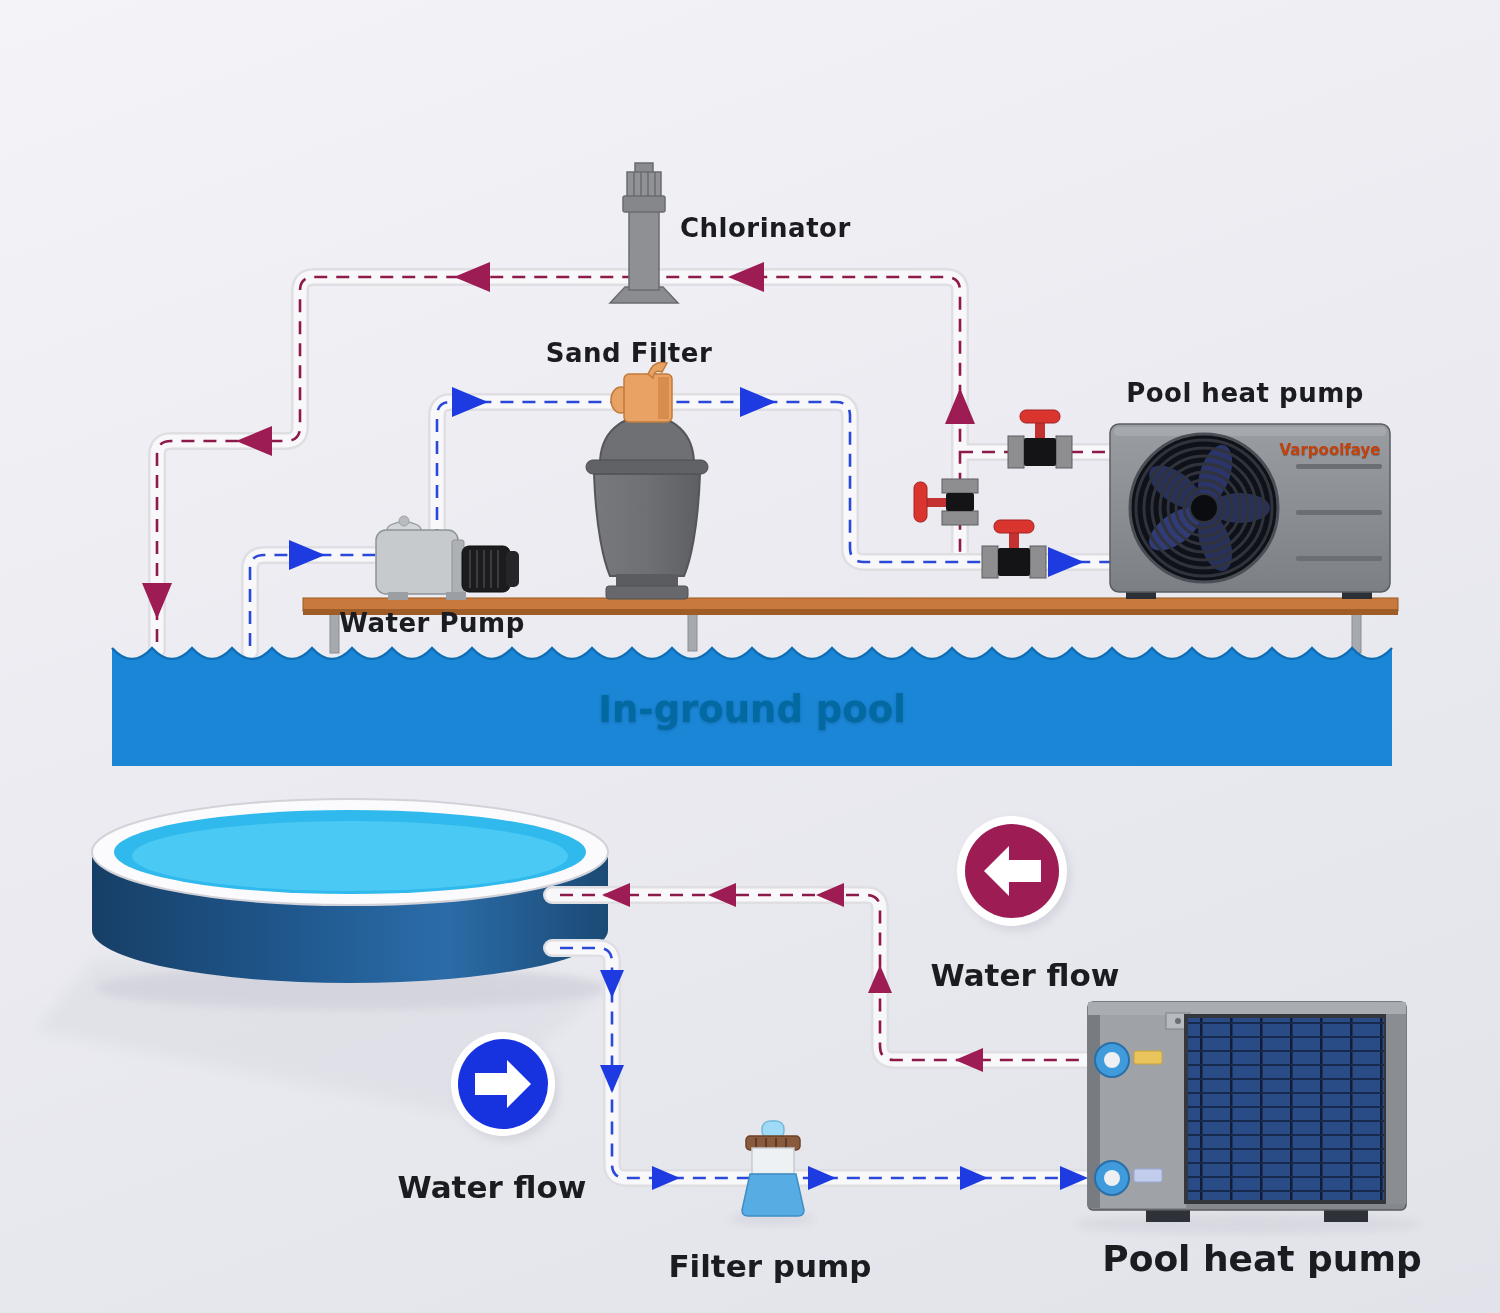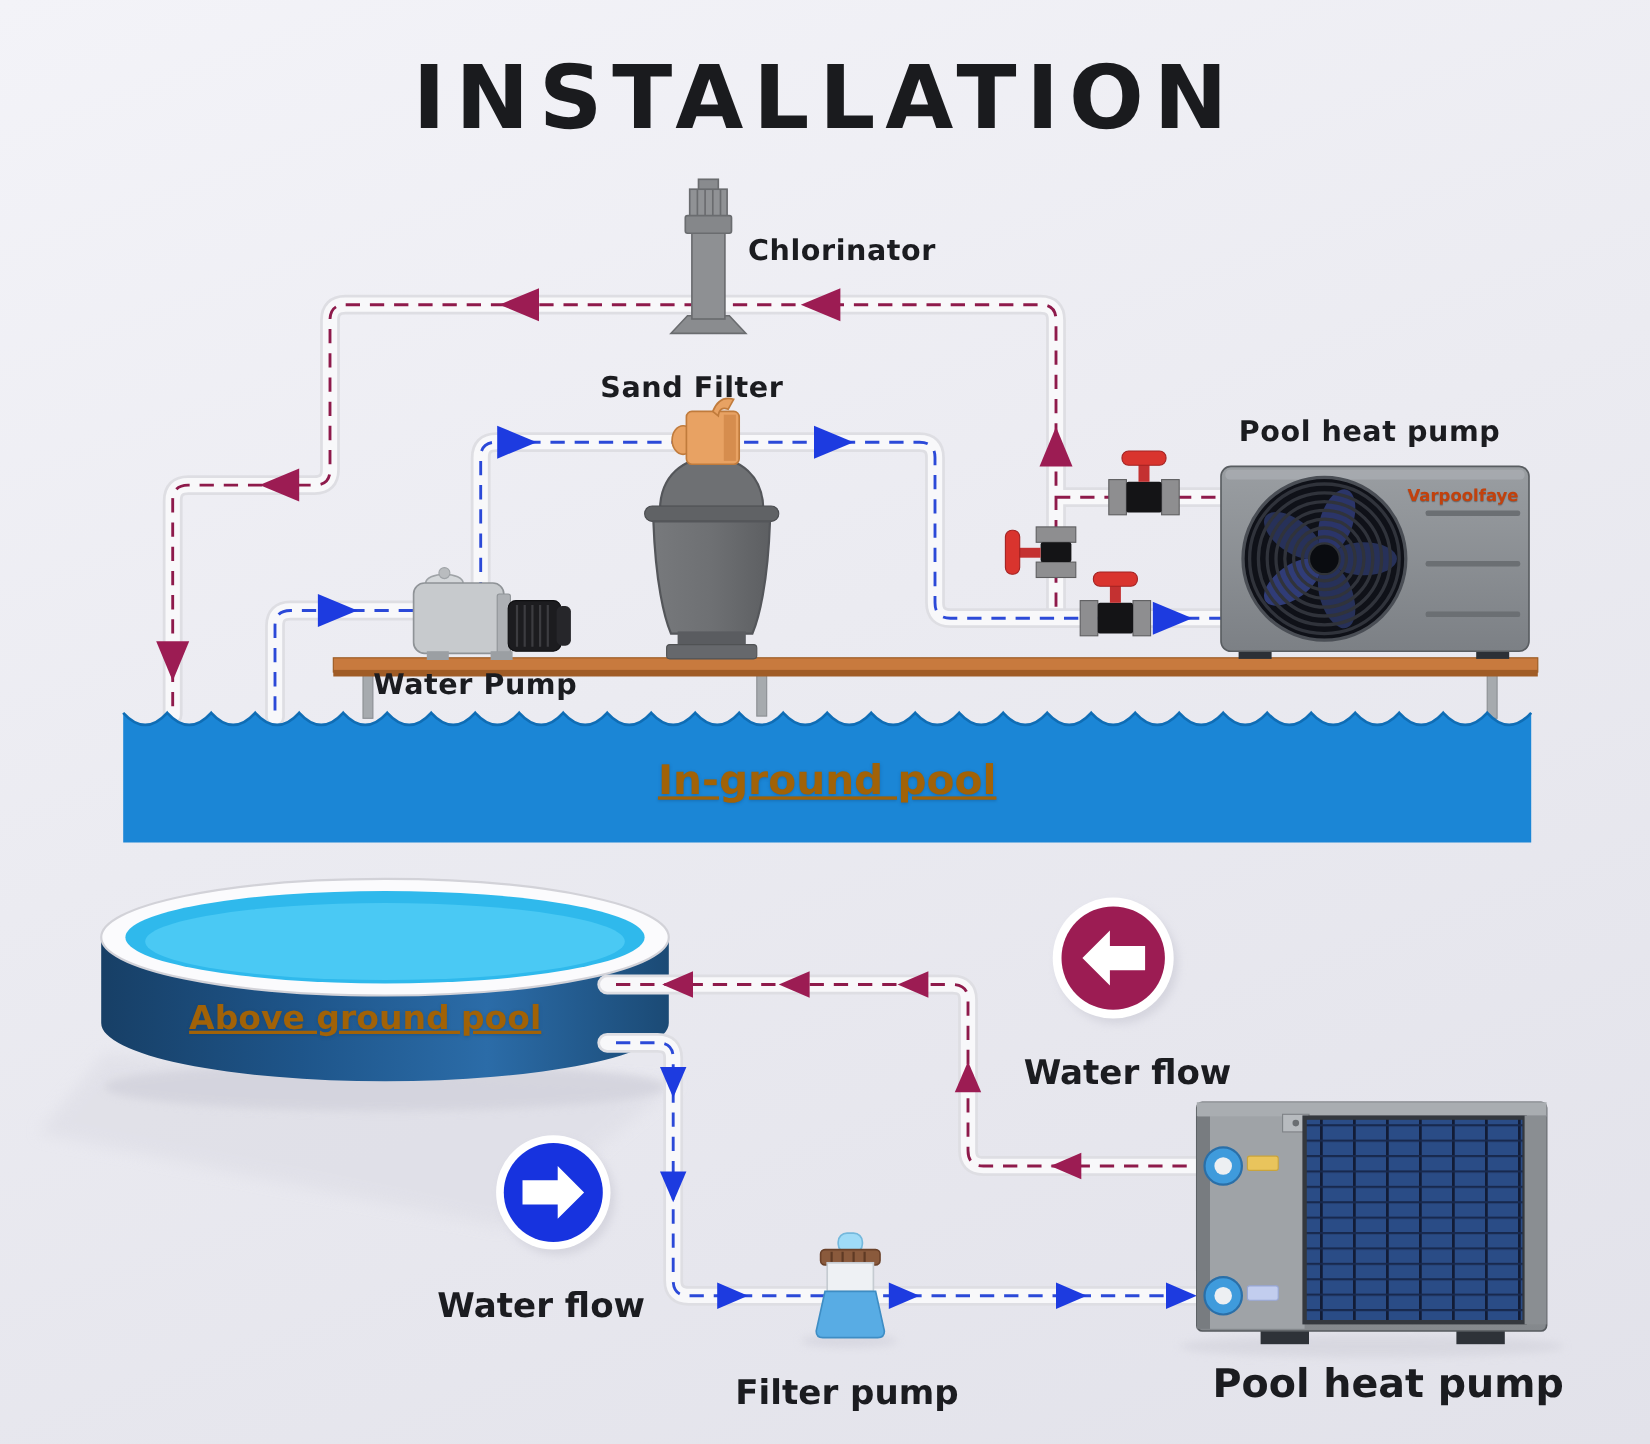--- a/index.html
+++ b/index.html
@@ -12,21 +12,21 @@
   .canvas{position:relative;width:1500px;height:1313px;}
   .canvas > svg{position:absolute;left:0;top:0;}
   .lbl{
     position:absolute;font-weight:bold;color:#1B1C20;
     white-space:nowrap;transform:translateX(-50%);
     font-family:"DejaVu Sans", sans-serif;
   }
   .lbl.left-anchor{transform:none;text-align:right;}
   .title{font-size:80px;letter-spacing:9px;color:#1A1B1E;}
   .dev-label{font-size:26px;letter-spacing:0.5px;}
-  .pool-label{color:#a16207;text-shadow:0 1px 3px rgba(10,60,110,.35);text-decoration:underline;}
+  .pool-label{color:#0369a1;text-shadow:0 1px 3px rgba(10,60,110,.35);}
   .brand{font-size:15px;color:#c2410c;font-weight:bold;text-shadow:0 1px 1px rgba(0,0,0,.3);}
   .flow-label{font-size:31px;margin-top:28px;}
   .big-label{font-size:36px;}
 </style>
 </head>
 <body>
 
 <div class="canvas">
 
 <svg width="1500" height="1313" viewBox="0 0 1500 1313">
@@ -272,28 +272,26 @@
     <polygon fill="#FFFFFF" points="984,871 1009,846 1009,860 1041,860 1041,882 1009,882 1009,896"></polygon>
   </g>
   <g>
     <circle cx="507" cy="1089" r="52" fill="#C9C9D4" opacity="0.6" filter="url(#soft2)"></circle>
     <circle cx="503" cy="1084" r="52" fill="#FFFFFF"></circle>
     <circle cx="503" cy="1084" r="45" fill="#1733DF"></circle>
     <polygon fill="#FFFFFF" points="531,1084 507,1060 507,1073 475,1073 475,1095 507,1095 507,1108"></polygon>
   </g>
 </svg>
 
-<div class="lbl title" style="left:750px;top:42px;">INSTALLATION</div>
 
 <div class="lbl dev-label left-anchor" style="left:680px;top:213px;">Chlorinator</div>
 <div class="lbl dev-label" style="left:629px;top:338px;text-align:center;">Sand Filter</div>
 <div class="lbl dev-label" style="left:432px;top:608px;text-align:center;">Water Pump</div>
 <div class="lbl dev-label" style="left:1245px;top:378px;">Pool heat pump</div>
 <div class="lbl brand" style="left:1330px;top:441px;">Varpoolfaye</div>
 <div class="lbl pool-label" style="left:752px;top:688px;font-size:37px;">In-ground pool</div>
 
-<div class="lbl pool-label" style="left:332px;top:908px;font-size:30px;">Above ground pool</div>
 <div class="lbl flow-label" style="left:1025px;top:929px;">Water flow</div>
 <div class="lbl flow-label" style="left:492px;top:1141px;">Water flow</div>
 <div class="lbl flow-label" style="left:770px;top:1220px;">Filter pump</div>
 <div class="lbl big-label" style="left:1262px;top:1238px;">Pool heat pump</div>
 
 </div>
 
 </body></html>

